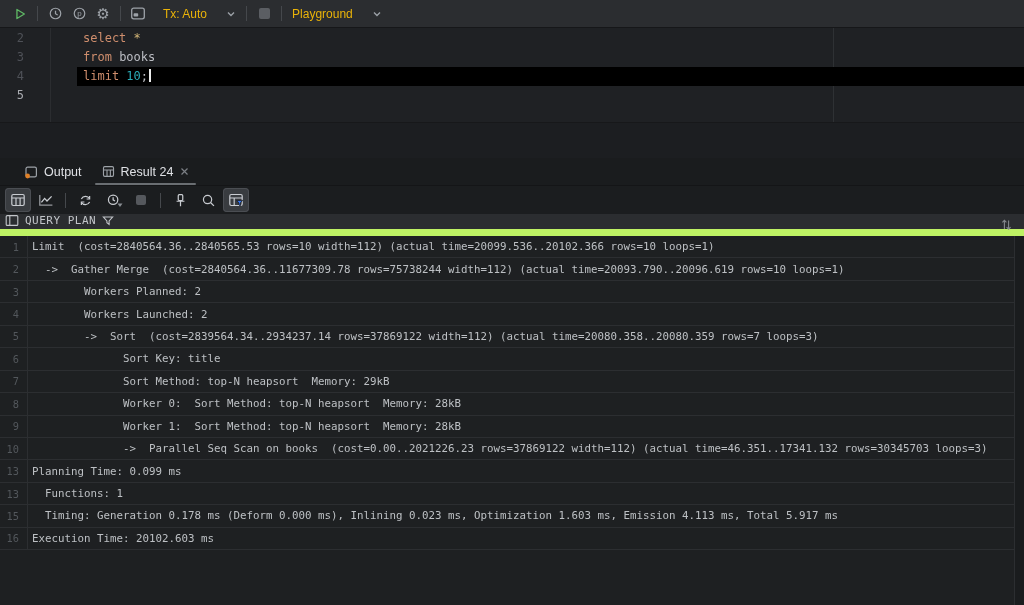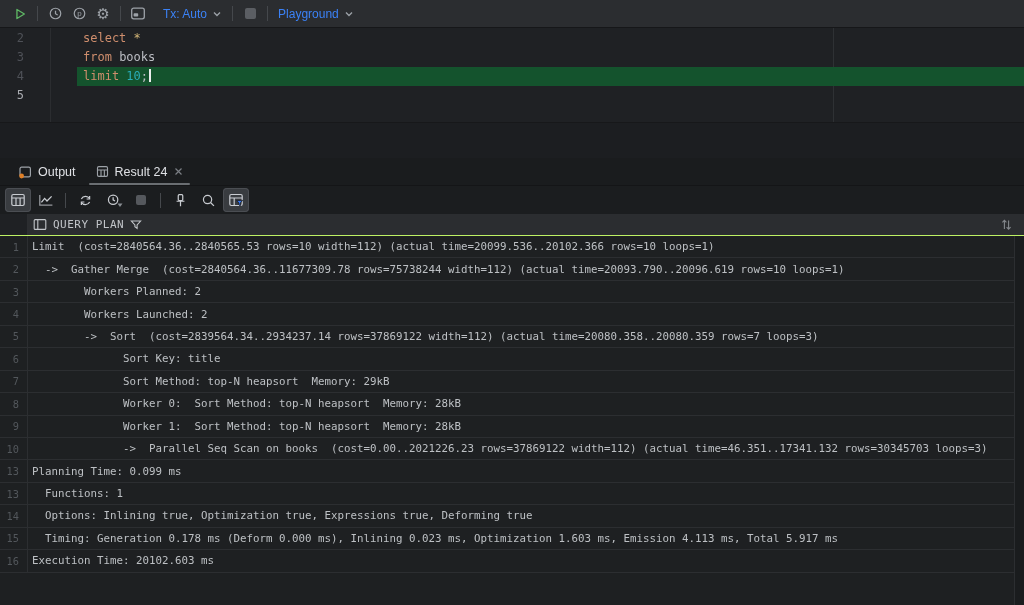--- a/index.html
+++ b/index.html
@@ -5,61 +5,61 @@
   html,body{margin:0;padding:0;background:#131415;}
   .app{position:relative;width:1024px;height:605px;background:#1b1d1f;overflow:hidden;
        font-family:"Liberation Sans",sans-serif;-webkit-font-smoothing:antialiased;}
 
   
   .toolbar-top{position:absolute;top:0;left:0;right:0;height:28px;background:#2b2d30;
     border-bottom:1px solid #161719;box-sizing:border-box;display:flex;align-items:center;padding:0 8px;}
   .tbtn{width:24px;height:22px;border-radius:4px;display:flex;align-items:center;justify-content:center;
     color:#9da2a8;flex:0 0 auto;}
   .vsep{width:1px;height:15px;background:#45484c;margin:0 5px;flex:0 0 auto;}
-  .dd{display:flex;align-items:center;gap:5px;color:#3b82f6;font-size:12px;padding:0 5px;height:22px;border-radius:4px;}
+  .dd{display:flex;align-items:center;gap:19px;color:#eab308;font-size:12px;padding:0 5px;height:22px;border-radius:4px;}
   .stop-sq{width:11px;height:11px;border-radius:2px;background:#5b5e63;}
   .gear-glyph{font-size:15px;line-height:1;color:#9da2a8;}
 
   
   .editor{position:absolute;top:28px;left:0;right:0;height:94px;background:#1f2124;overflow:hidden;}
   .margin-guide{position:absolute;left:833px;top:0;bottom:0;width:1px;background:#2e3134;}
   .gutter-line{position:absolute;left:50px;top:0;bottom:0;width:1px;background:#2b2d30;}
   .editor-gutter{position:absolute;left:0;top:1px;width:44px;text-align:right;
     font:12px/19px "DejaVu Sans Mono",monospace;color:#4e5157;}
   .gut-num{height:19px;padding-right:20px;}
   .gut-num.cur{color:#a9abb0;}
   .editor-code{position:absolute;left:51px;top:1px;right:0;font:12px/19px "DejaVu Sans Mono",monospace;}
   .code-line{height:19px;padding-left:6px;white-space:pre;margin-left:26px;}
-  .code-line.current{background:#14532d;}
+  .code-line.current{background:#000000;}
   .tok-kw{color:#cf8e6d}.tok-pl{color:#bcbec4}.tok-star{color:#d5b778}
   .tok-ident{color:#c77dbb}.tok-num{color:#2aacb8}
   .caret{display:inline-block;width:1.5px;height:13px;background:#eceded;vertical-align:-2px;margin-left:1px;}
 
   .filler{position:absolute;top:122px;height:36px;left:0;right:0;background:#1c1e21;border-top:1px solid #17181a;box-sizing:border-box;}
 
   
   .tabbar{position:absolute;top:158px;height:28px;left:0;right:0;background:#1a1c1e;
-    border-bottom:1px solid #141517;box-sizing:border-box;display:flex;align-items:stretch;padding-left:8px;}
+    border-bottom:1px solid #141517;box-sizing:border-box;display:flex;align-items:stretch;padding-left:14px;}
   .tab{display:flex;align-items:center;gap:6px;padding:0 10px;font-size:12.5px;color:#dfe1e5;position:relative;}
   .tab.active::after{content:"";position:absolute;left:3px;right:3px;bottom:0;height:2px;background:#6a6e72;border-radius:1px;}
   .tab .close{color:#7b7f85;display:flex;align-items:center;margin-left:1px;}
 
   
   .toolbar2{position:absolute;top:186px;height:28px;left:0;right:0;background:#1b1d1f;
     display:flex;align-items:center;padding-left:4px;}
   .t2btn{width:26px;height:24px;border-radius:4px;display:flex;align-items:center;justify-content:center;
     color:#c9ccd1;position:relative;flex:0 0 auto;margin:0 1px;}
   .t2btn.selected{background:#393c40;box-shadow:inset 0 0 0 1px #4b4e53;}
   .t2btn .mini-arrow{position:absolute;right:3px;bottom:4px;}
   .stop-sq2{width:10px;height:10px;border-radius:2px;background:#55585d;}
 
   
   .grid-header{position:absolute;top:214px;height:22px;left:0;right:0;background:#2b2d30;
-    border-bottom:1px solid #bef264;box-sizing:border-box;display:flex;align-items:center;
-    font:11px "DejaVu Sans Mono",monospace;color:#c2c5c9;}
+    border-bottom:7px solid #bef264;box-sizing:border-box;display:flex;align-items:flex-start;
+    font:11px "DejaVu Sans Mono",monospace;color:#c2c5c9;flex-direction:column;}
   .header-gutter{width:28px;align-self:stretch;background:#1f2124;border-right:1px solid #2c2e31;box-sizing:border-box;}
   .header-label{display:flex;align-items:center;gap:6px;padding-left:5px;letter-spacing:.5px;}
   .header-sort{position:absolute;right:12px;top:4px;color:#84888d;}
 
   
   .grid-rows{position:absolute;top:236px;bottom:0;left:0;right:10px;background:#1e2022;
     font:10.8px "DejaVu Sans Mono",monospace;overflow:hidden;}
   .grid-row{height:22.45px;display:flex;border-bottom:1px solid #2c2e31;box-sizing:border-box;}
   .row-num{width:28px;flex:0 0 28px;display:flex;align-items:center;justify-content:flex-end;
     padding-right:8px;color:#53575c;border-right:1px solid #2c2e31;box-sizing:border-box;font-size:10.3px;}
@@ -319,24 +319,20 @@
       </div>
       <div class="grid-row">
         <div class="row-num">13</div>
         <div class="row-text">Planning Time: 0.099 ms</div>
       </div>
       <div class="grid-row">
         <div class="row-num">13</div>
         <div class="row-text">  Functions: 1</div>
       </div>
       <div class="grid-row">
-        <div class="row-num">14</div>
-        <div class="row-text">  Options: Inlining true, Optimization true, Expressions true, Deforming true</div>
-      </div>
-      <div class="grid-row">
         <div class="row-num">15</div>
         <div class="row-text">  Timing: Generation 0.178 ms (Deform 0.000 ms), Inlining 0.023 ms, Optimization 1.603 ms, Emission 4.113 ms, Total 5.917 ms</div>
       </div>
       <div class="grid-row">
         <div class="row-num">16</div>
         <div class="row-text">Execution Time: 20102.603 ms</div>
       </div>
     </div>
   <div class="scroll-strip"></div>
 

